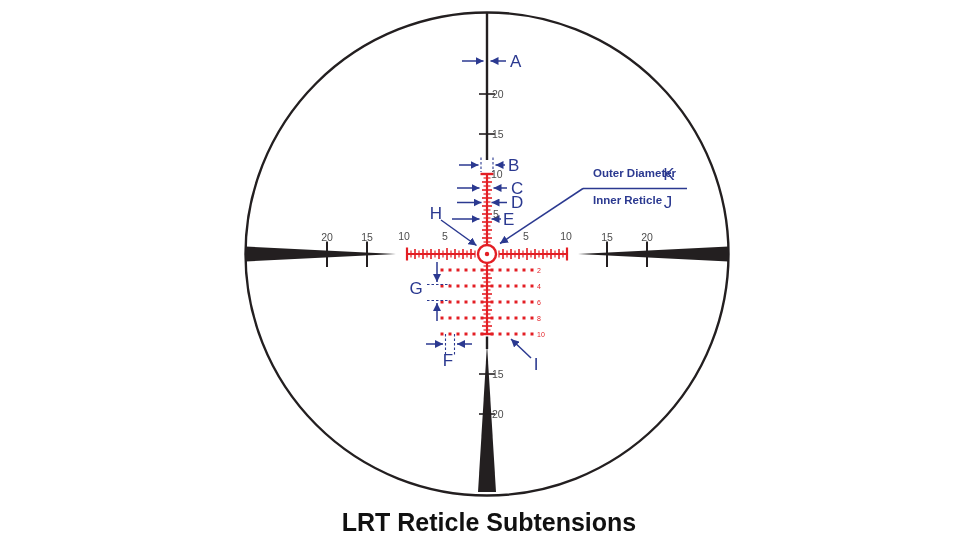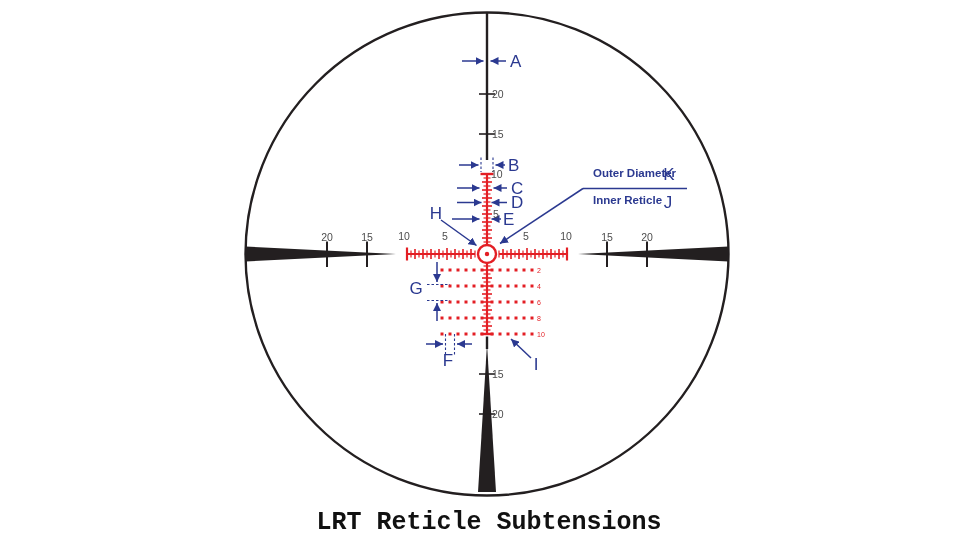--- a/index.html
+++ b/index.html
@@ -11,21 +11,21 @@
   .ll{transform:translate(0,-50%);}
   .cap{position:absolute;color:#2b3990;font-size:11.5px;font-weight:700;line-height:1;
        white-space:nowrap;transform:translate(0,-50%);text-align:right;}
   .num{position:absolute;color:#4d4d4d;font-size:10.5px;line-height:1;white-space:nowrap;
        transform:translate(-50%,-50%);}
   .numl{position:absolute;color:#4d4d4d;font-size:10.5px;line-height:1;white-space:nowrap;
        transform:translate(0,-50%);}
   .rnum{position:absolute;color:#e31e24;font-size:7px;line-height:1;white-space:nowrap;
        transform:translate(0,-50%);}
   #title{position:absolute;left:489px;top:522px;transform:translate(-50%,-50%);
-         color:#111111;font-size:25px;font-weight:700;white-space:nowrap;font-family:Liberation Mono, monospace;}
+         color:#111111;font-size:25px;font-weight:700;white-space:nowrap;}
 </style>
 </head>
 <body>
 
 <div id="stage">
 
   <svg id="reticle-svg" width="978" height="550" viewBox="0 0 978 550">
     <defs>
       <marker id="arw" markerUnits="userSpaceOnUse" markerWidth="9" markerHeight="8" refX="8" refY="4" orient="auto">
         <path d="M0,0 L8,4 L0,8 z" fill="#2b3990"></path>

